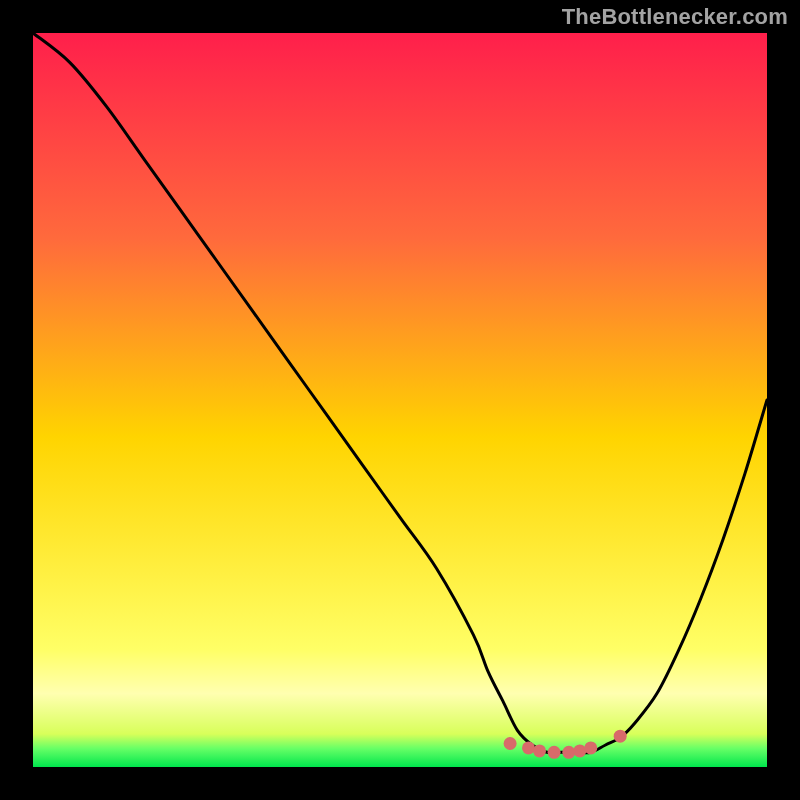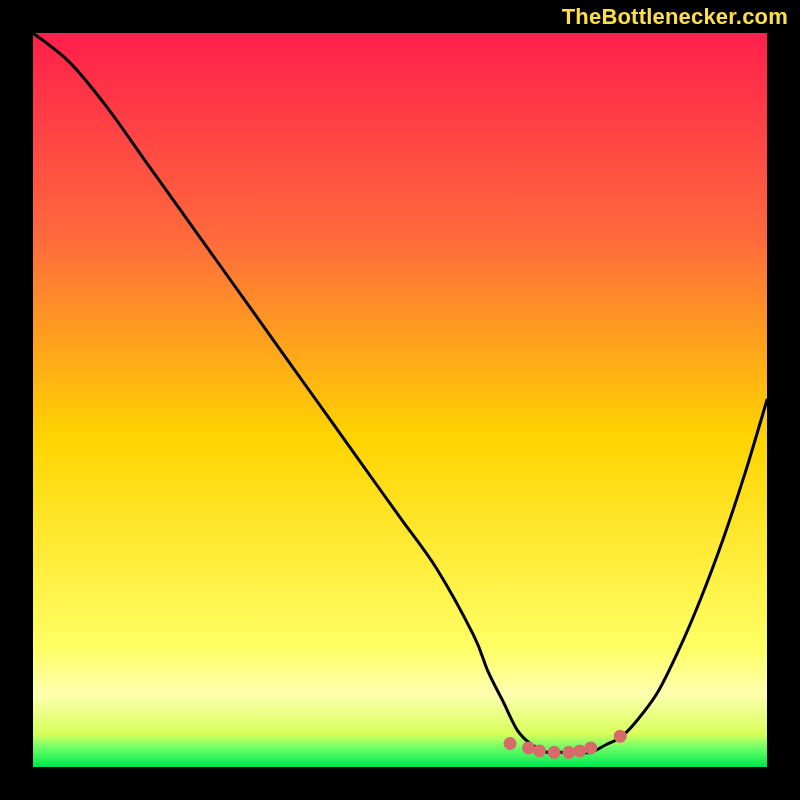--- a/index.html
+++ b/index.html
@@ -1,18 +1,18 @@
 <!DOCTYPE html>
 <html><head>
 <meta charset="utf-8">
 <style>
   html,body{margin:0;padding:0;width:800px;height:800px;background:#000;overflow:hidden;font-family:Arial,Helvetica,sans-serif}
   .frame{position:absolute;left:0;top:0;width:800px;height:800px}
   .plot{position:absolute;left:33px;top:33px;width:734px;height:734px}
-  .watermark{position:absolute;top:4px;right:12px;color:#fde047;font-size:22px;font-weight:600;letter-spacing:.2px}
+  .watermark{position:absolute;top:4px;right:12px;color:#a3a3a3;font-size:22px;font-weight:600;letter-spacing:.2px}
 </style>
 </head>
 <body>
 
 <div class="frame">
   <svg class="plot" width="734" height="734" viewBox="0 0 734 734">
     <defs>
       <linearGradient id="bg" x1="0" y1="0" x2="0" y2="1">
         <stop offset="0" stop-color="#ff1f4b"></stop>
         <stop offset="0.28" stop-color="#ff6a3c"></stop>

